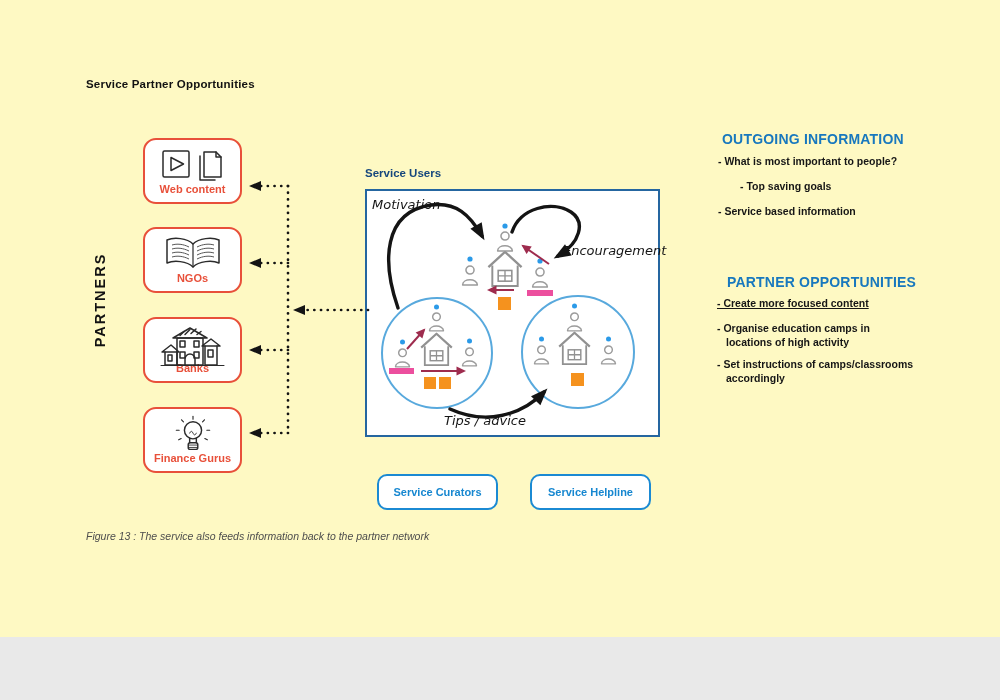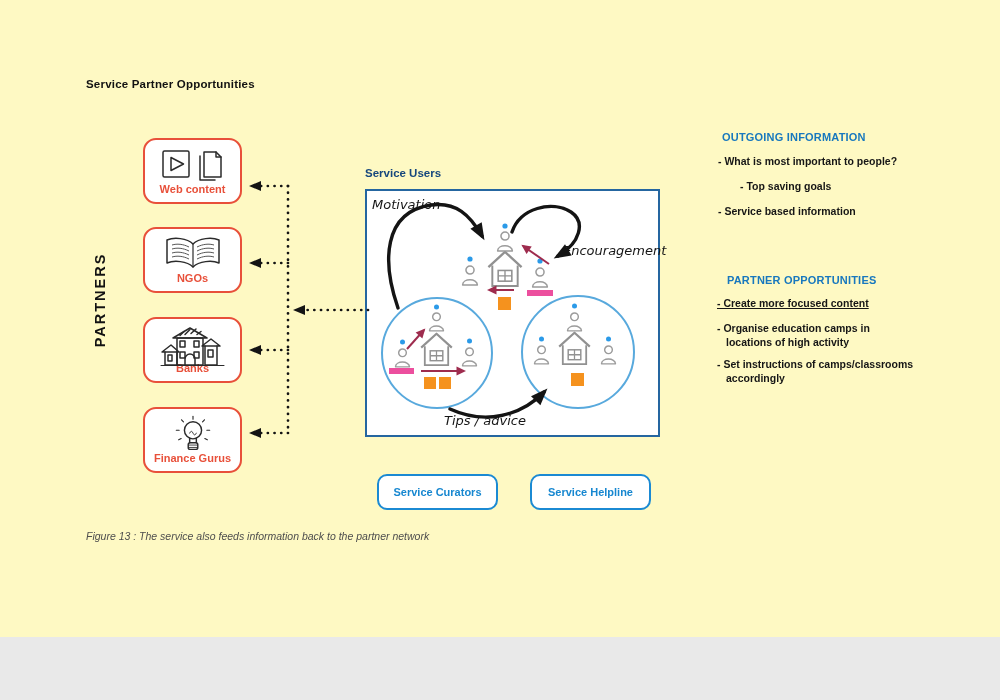--- a/index.html
+++ b/index.html
@@ -19,21 +19,21 @@
 
   .su-title { position:absolute; left:365px; top:167px; font-size:11.5px; font-weight:bold; color:#16477d; }
   .su-box { position:absolute; left:365px; top:189px; width:295px; height:248px; border:2px solid #2566a0; background:#fff; }
 
   .annot { position:absolute; font-family:"DejaVu Sans", sans-serif; font-style:italic; font-size:13px; color:#161616; white-space:nowrap; }
 
   .pill { position:absolute; top:474px; width:121px; height:36px; border:2.5px solid #1b8ad3; border-radius:10px;
     background:#fff; display:flex; align-items:center; justify-content:center; }
   .pill span { font-size:11px; font-weight:bold; color:#1787d0; }
 
-  .col-head { position:absolute; font-size:11px; font-weight:bold; color:#1878be; letter-spacing:.2px; white-space:nowrap; }
+  .col-head { position:absolute; font-size:14px; font-weight:bold; color:#1878be; letter-spacing:.2px; white-space:nowrap; }
   .bullet { position:absolute; font-size:10.5px; font-weight:bold; color:#161616; line-height:14px;
     white-space:pre-line; padding-left:9px; text-indent:-9px; width:230px; }
 
   .fig-caption { position:absolute; left:86px; top:530px; font-size:10.5px; font-style:italic; color:#4d4d4d; }
   .page-number { position:absolute; left:956px; top:655px; font-size:12px; color:#121212;margin-top:48px; }
 
   svg.overlay { position:absolute; left:0; top:0; pointer-events:none; }
   .sketch { fill:none; stroke:#2b2b2b; stroke-width:1.5; stroke-linejoin:round; stroke-linecap:round; }
 </style>
 </head>

